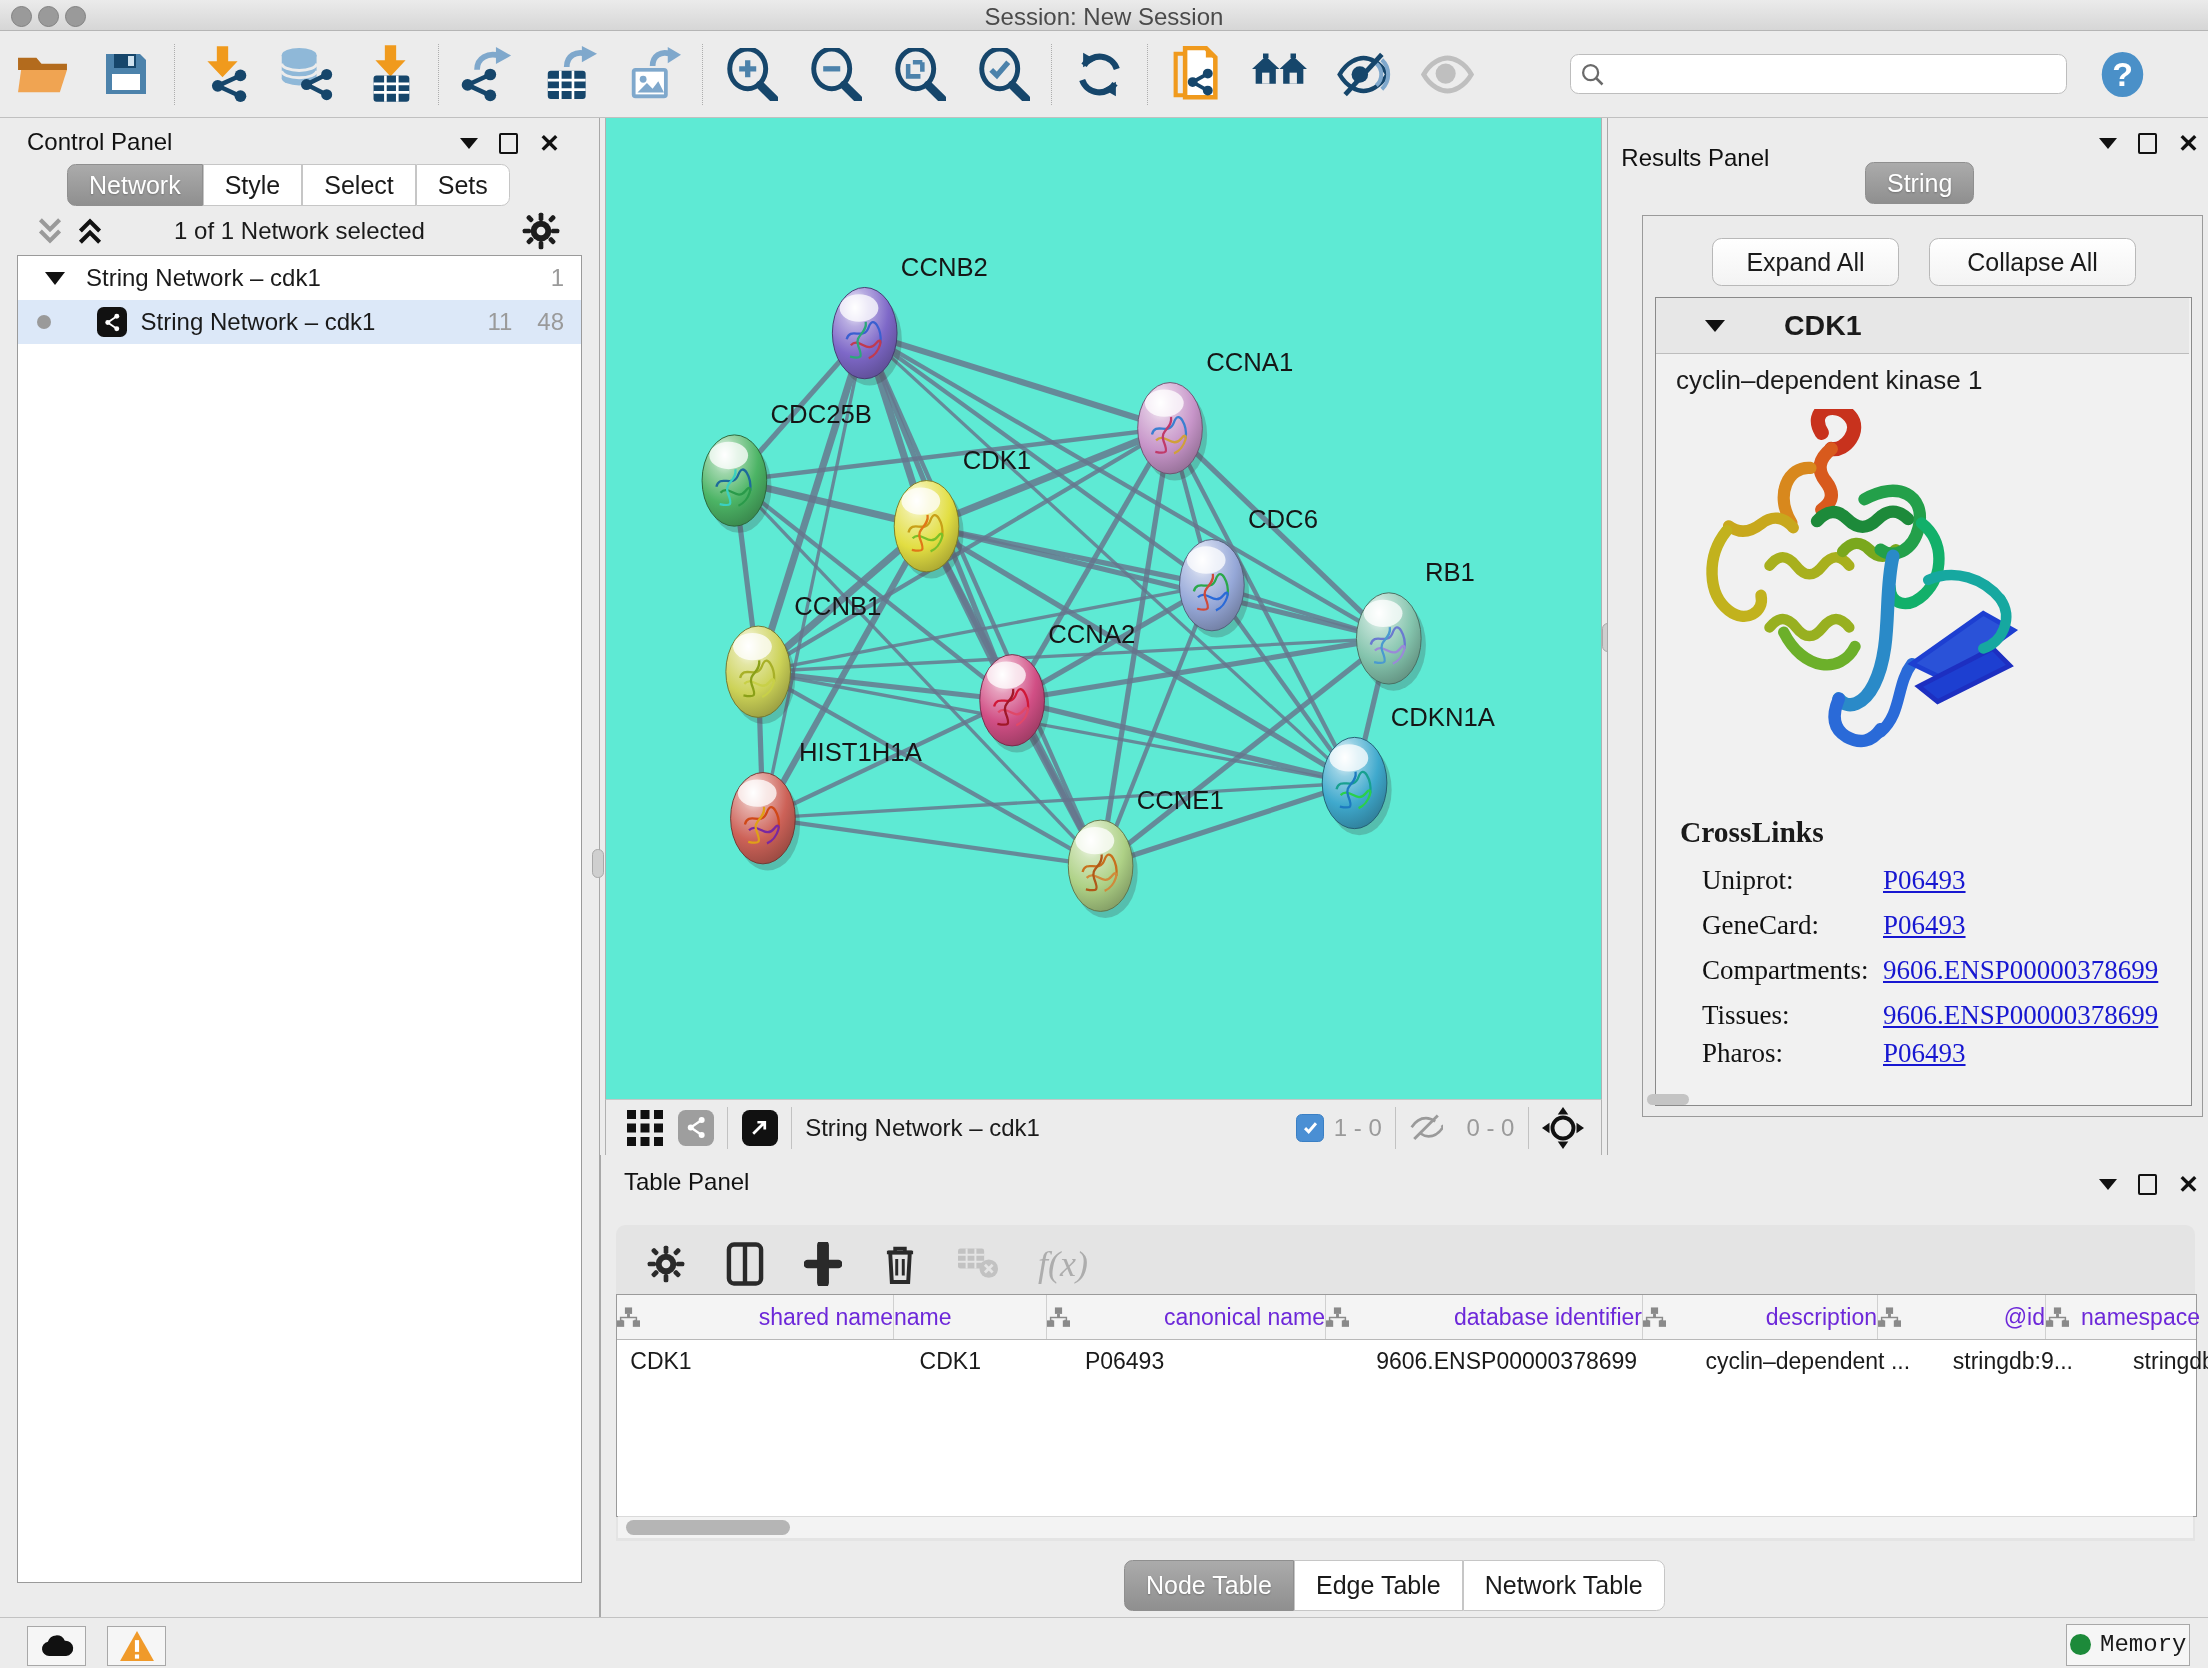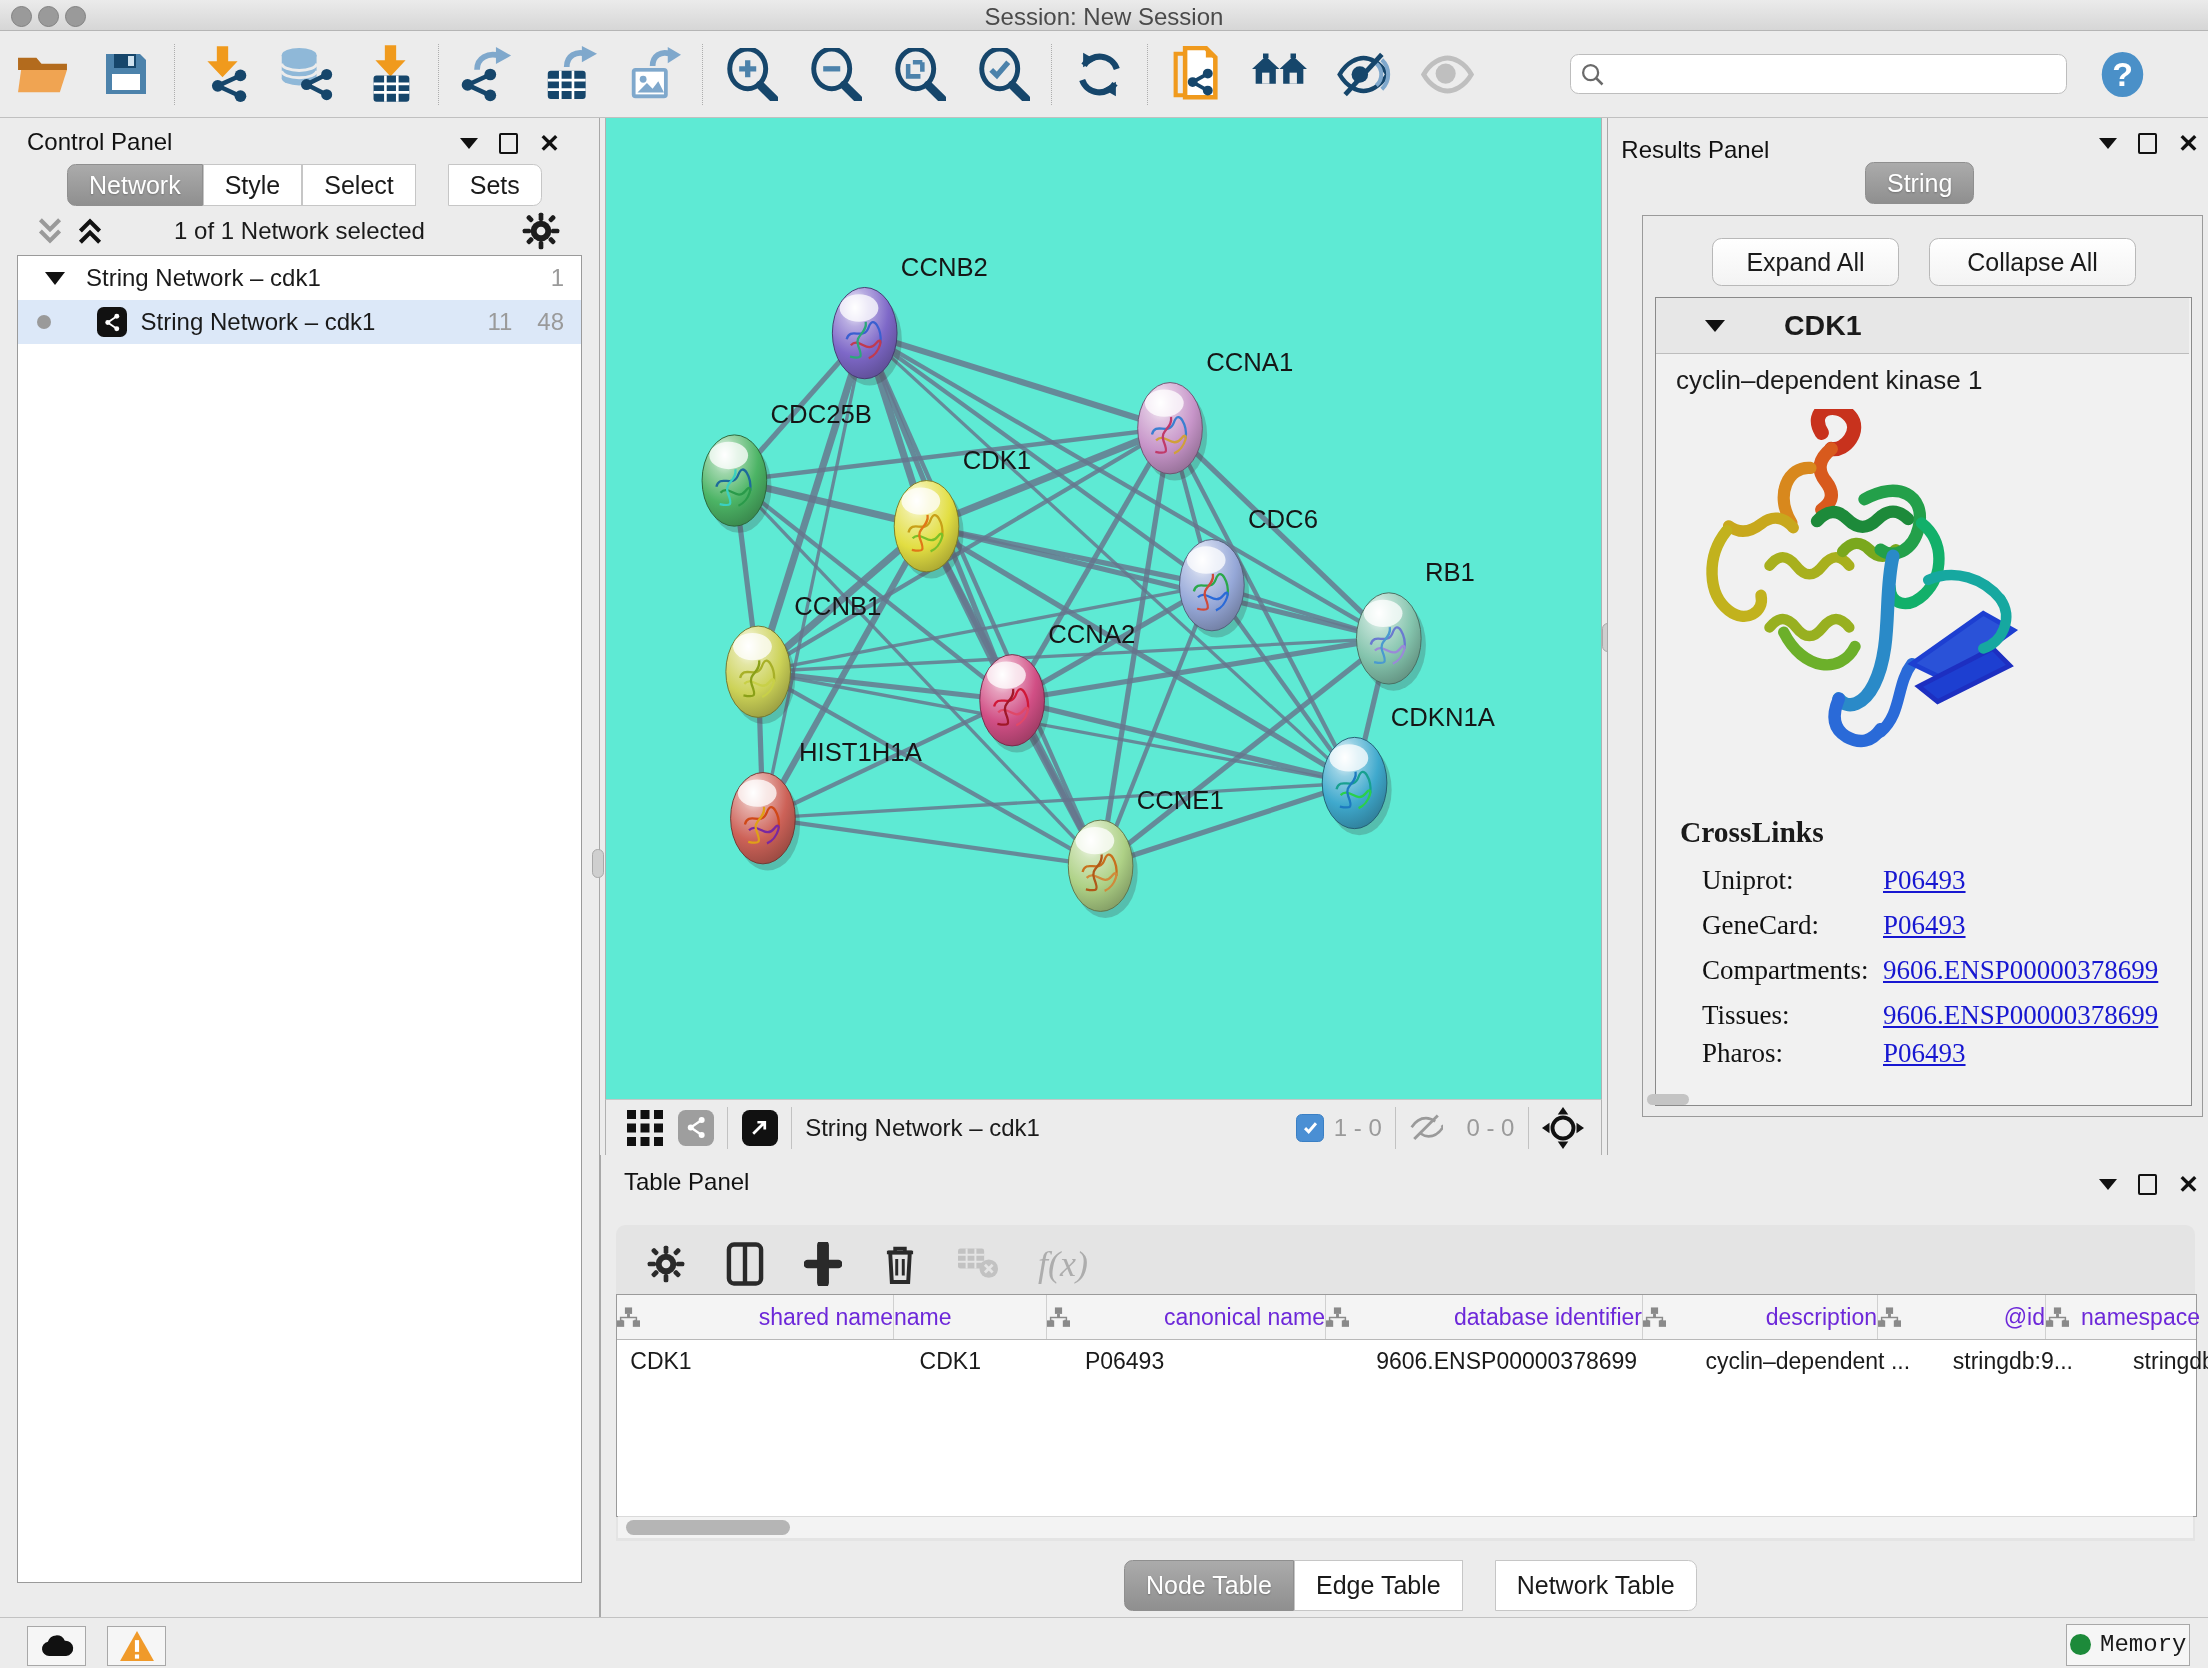--- a/index.html
+++ b/index.html
@@ -17,21 +17,21 @@
   .search-box input{border:none;outline:none;flex:1;font-size:21px;font-family:"Liberation Sans",sans-serif;background:transparent;}
   
   .panel-title{font-size:24px;color:#111;}
   .phicons{display:flex;align-items:center;gap:21px;}
   .tri{width:0;height:0;border-left:9.5px solid transparent;border-right:9.5px solid transparent;border-top:11.4px solid #111;}
   .sq{width:15px;height:17px;border:2.4px solid #111;border-radius:1.9px;}
   .xx{font-size:25px;font-weight:bold;color:#111;line-height:17px;}
   .tab{height:40px;display:flex;align-items:center;justify-content:center;background:#fff;border:1px solid #c6c6c6;font-size:25px;padding:0 21px;}
   .tab.sel{background:linear-gradient(#ababab,#8f8f8f);color:#fff;border-color:#8f8f8f;text-shadow:0 1px 1.9px rgba(0,0,0,.25);}
   .tab.first{border-radius:8.6px 0 0 8.6px;}
-  .tab.last{border-radius:0 8.6px 8.6px 0;margin-left:32px;}
+  .tab.last{border-radius:0 8.6px 8.6px 0;}
   
   #cpanel{left:0;top:118px;width:599px;height:1499px;border-right:1px solid #a8a8a8;background:#ececec;}
   #cp-tree{left:17px;top:137px;width:563px;height:1326px;background:#fff;border:1px solid #9a9a9a;}
   .tree-row{height:44px;display:flex;align-items:center;font-size:24px;}
   .tree-row .cnt{color:#9a9a9a;}
   .rowsel{background:#dce8f8;}
   .sharebox{width:30px;height:30px;background:#111;border-radius:6.7px;display:flex;align-items:center;justify-content:center;}
   
   #netcanvas{left:605px;top:118px;width:995px;height:982px;background:#5eead4;border-left:1px solid #b0b0b0;border-right:1px solid #b0b0b0;}
   #netbar{left:605px;top:1099px;width:995px;height:55px;background:#ececec;border-top:1px solid #c6c6c6;border-left:1px solid #b0b0b0;border-right:1px solid #b0b0b0;display:flex;align-items:center;}
@@ -629,21 +629,21 @@
         <g fill="#111">
           <path d="M14 0l3.5 5h-7z"></path>
           <path d="M14 28l-3.5-5h7z"></path>
           <path d="M0 14l5-3.5v7z"></path>
           <path d="M28 14l-5 3.5v-7z"></path>
         </g>
       </svg>
   </div>
 
   <div id="rpanel" class="abs">
-    <div class="abs panel-title" style="left:13.3px;top:18px">Results Panel</div>
+    <div class="abs panel-title" style="left:13.3px;top:26px">Results Panel</div>
     <div class="abs phicons" style="left:491px;top:15px">
       <span class="tri"></span>
       <span class="sq"></span>
       <span class="xx">✕</span>
     </div>
     <div class="abs tab sel" style="left:257px;top:44px;border-radius:8.6px">String</div>
   </div>
   <div id="r-outer" class="abs"></div>
   <div class="abs btn" style="left:1712px;top:238px;width:185px;height:46px">Expand All</div>
   <div class="abs btn" style="left:1929px;top:238px;width:205px;height:46px">Collapse All</div>

